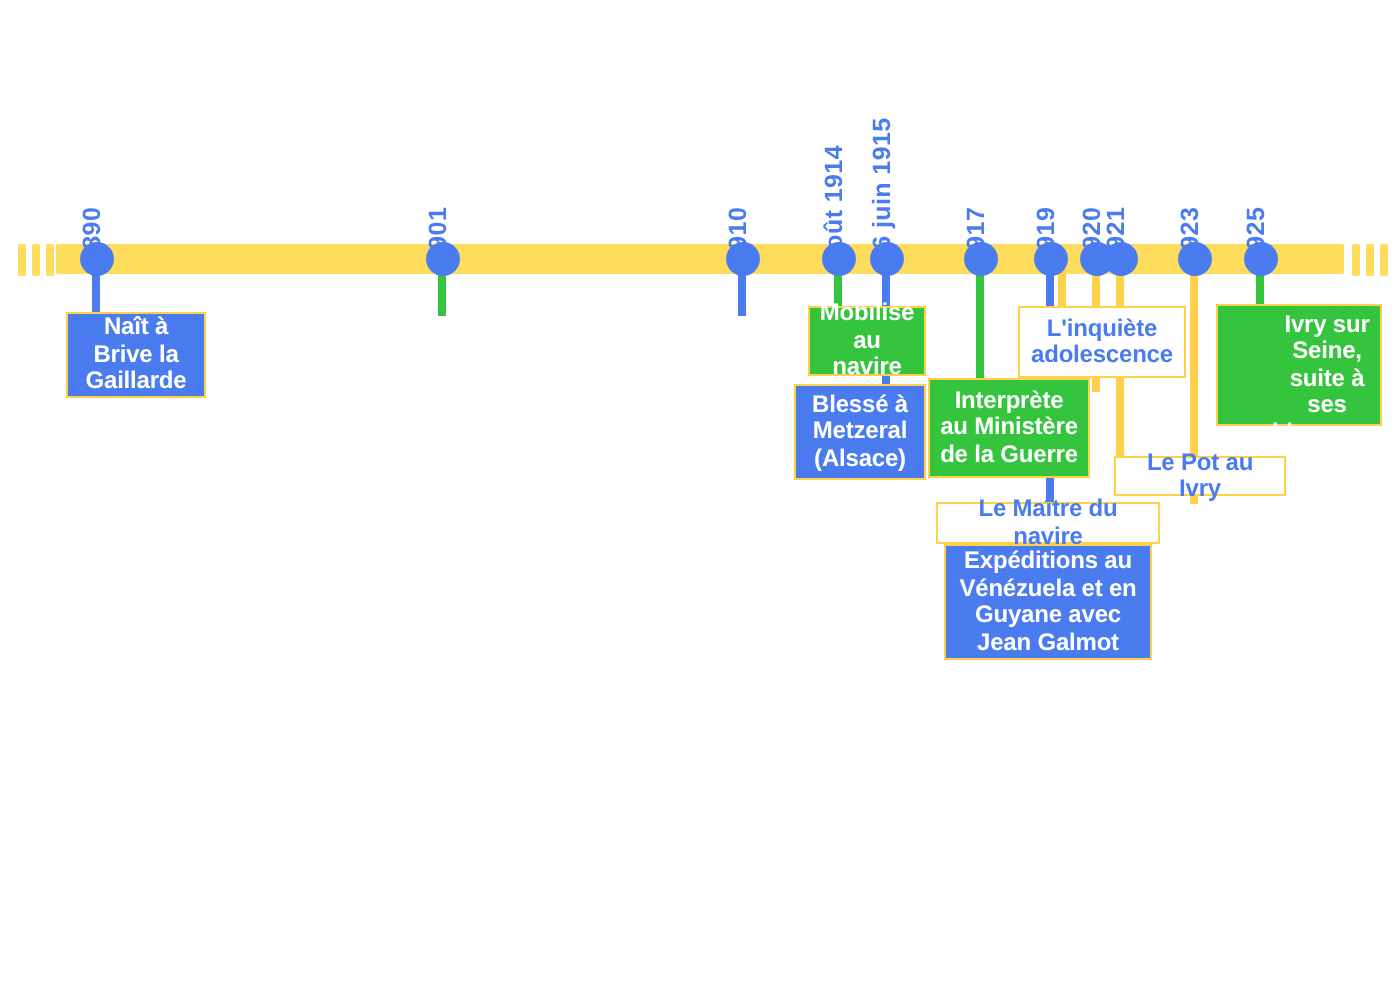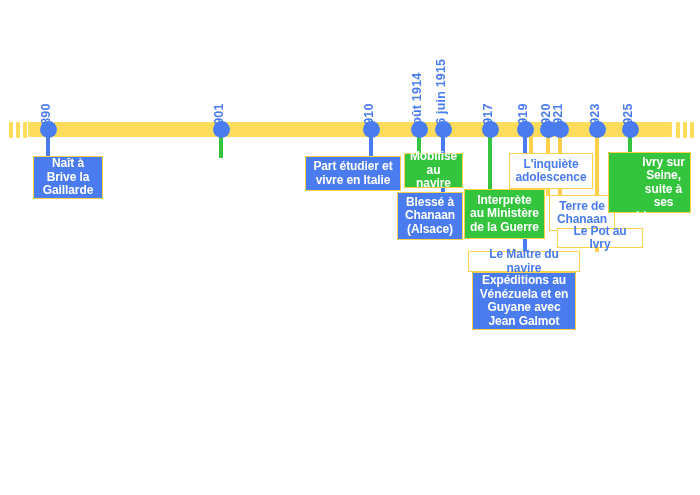--- a/index.html
+++ b/index.html
@@ -152,31 +152,29 @@
   <div class="year" style="left:495px; top:118px;">1917</div>
   <div class="year" style="left:530px; top:118px;">1919</div>
   <div class="year" style="left:553px; top:118px;">1920</div>
   <div class="year" style="left:565px; top:118px;">1921</div>
   <div class="year" style="left:602px; top:118px;">1923</div>
   <div class="year" style="left:635px; top:118px;">1925</div>
 
   <div class="box blue" style="left:33px; top:156px; width:70px; height:43px;">Naît à Brive la Gaillarde</div>
 
 
-  <div class="box blue" style="left:305px; top:156px; width:96px; height:35px;">Part étudier et vivre en Italie</div>
 
   <div class="box green" style="left:404px; top:153px; width:59px; height:35px;">Mobilisé au navire</div>
 
-  <div class="box blue" style="left:397px; top:192px; width:66px; height:48px;">Blessé à Chanaan (Alsace)</div>
+  <div class="box blue" style="left:397px; top:192px; width:66px; height:48px;">Blessé à Metzeral (Alsace)</div>
 
   <div class="box white" style="left:509px; top:153px; width:84px; height:36px;">L'inquiète adolescence</div>
 
   <div class="box green" style="left:464px; top:189px; width:81px; height:50px;">Interprète au Ministère de la Guerre</div>
 
-  <div class="box white" style="left:549px; top:195px; width:66px; height:36px;">Terre de Chanaan</div>
 
   <div class="box white" style="left:557px; top:228px; width:86px; height:20px;">Le Pot au Ivry</div>
 
   <div class="box white" style="left:468px; top:251px; width:112px; height:21px;">Le Maître du navire</div>
 
   <div class="box blue" style="left:472px; top:272px; width:104px; height:58px;">Expéditions au Vénézuela et en Guyane avec Jean Galmot</div>
 
   <div class="box green" style="left:608px; top:152px; width:83px; height:61px;padding-left:32px;">Décède à Ivry sur Seine, suite à ses blessures</div>
 
 </div>

